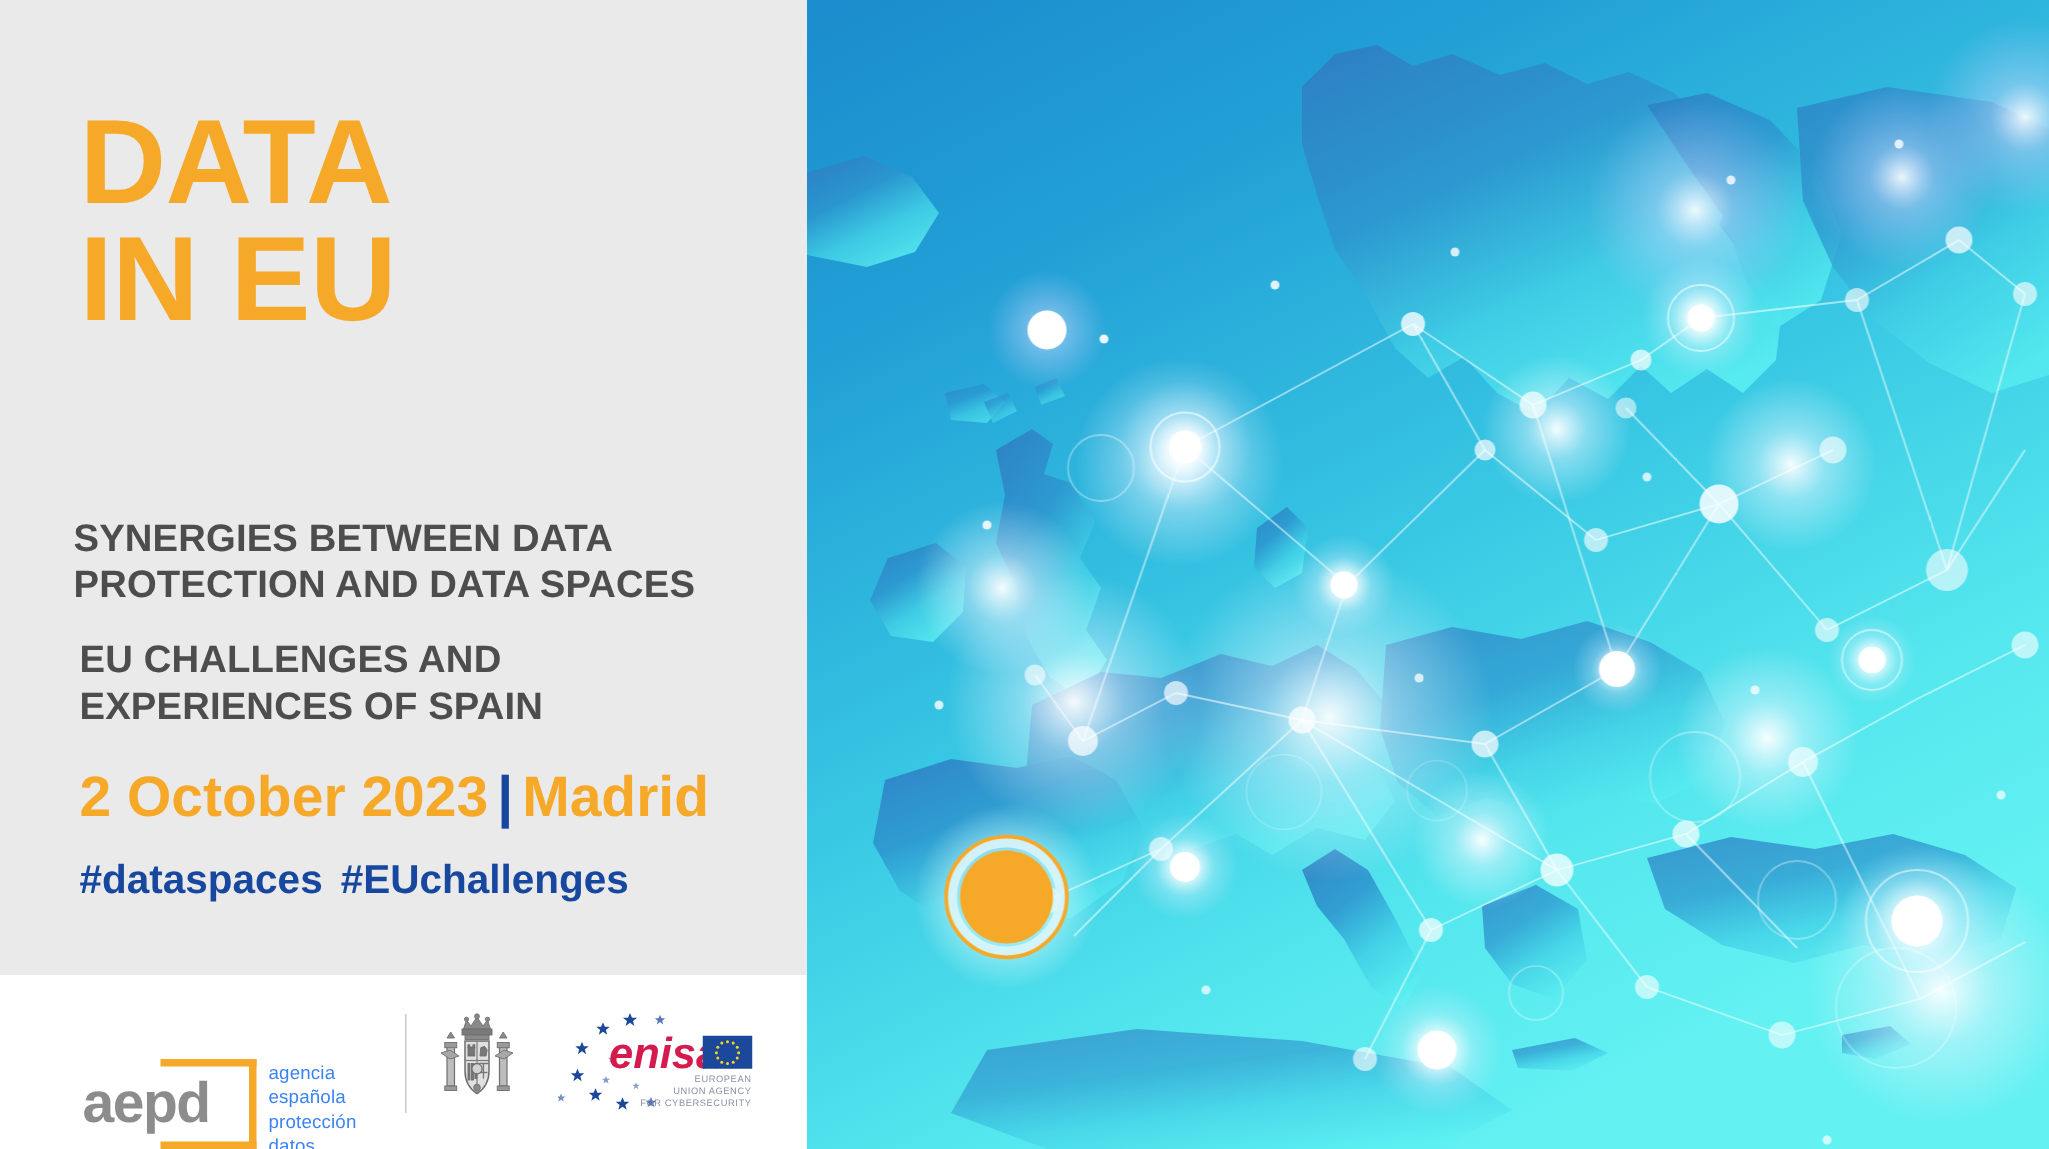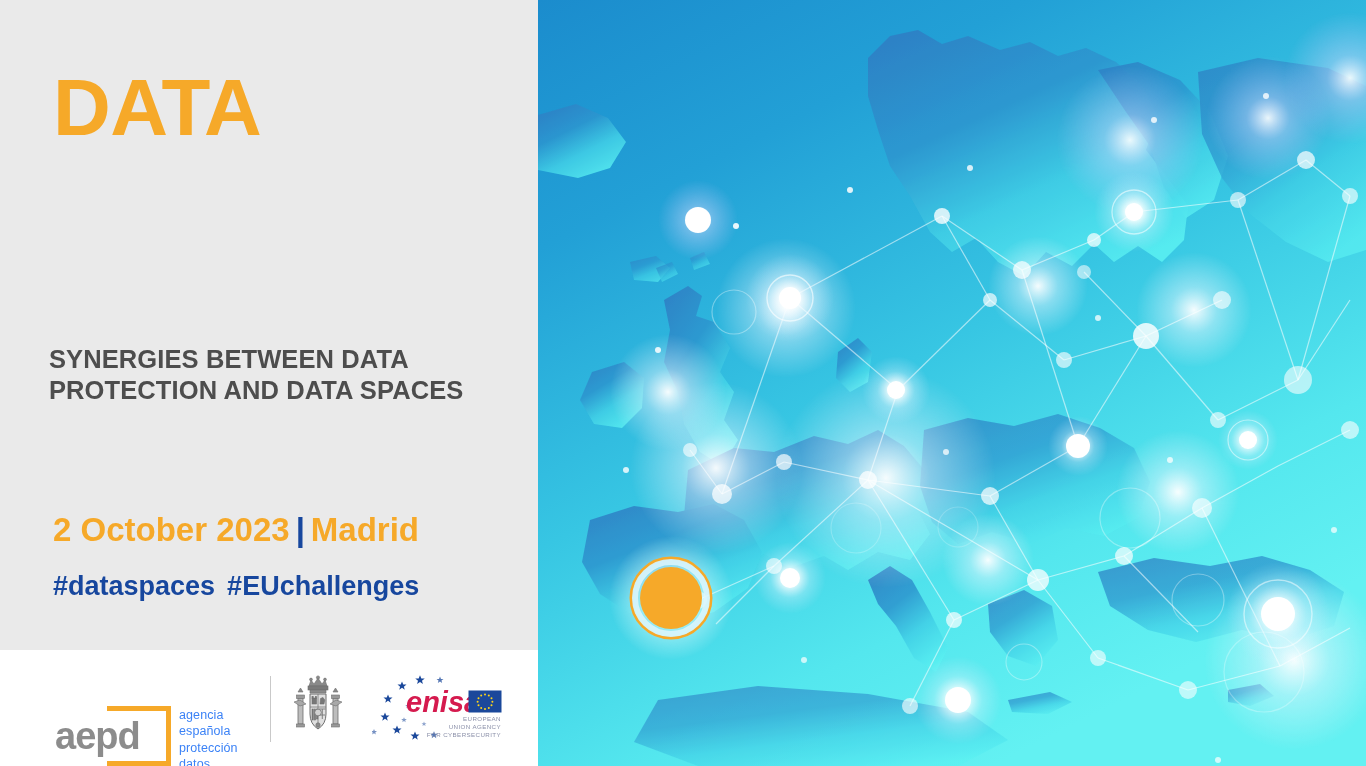--- a/index.html
+++ b/index.html
@@ -33,21 +33,21 @@
     font-size:25.5px; font-weight:bold; line-height:1.22;
     color:#4d4d4d; letter-spacing:0.1px;
   }
   .subtitle-2 {
     position:absolute; left:53px; top:425px; width:460px;
     font-size:25.5px; font-weight:bold; line-height:1.22;
     color:#4d4d4d; letter-spacing:0.1px;
   }
   .date-line {
     position:absolute; left:53px; top:511px; width:470px;
-    font-size:33px; font-weight:bold; color:#F6A929;
+    font-size:38px; font-weight:bold; color:#F6A929;
     letter-spacing:0px; white-space:nowrap;
   }
   .date-line .sep { color:#17479E; padding:0 6px; font-weight:bold; }
   .hashtags {
     position:absolute; left:53px; top:571px; width:470px;
     font-size:27px; font-weight:bold; color:#17479E;
     white-space:nowrap;
   }
   .hashtags .tag2 { margin-left:12px; }
 
@@ -355,23 +355,25 @@
         <circle cx="133" cy="598" r="31" fill="#F6A929"></circle>
       </g>
     </svg>
   </div>
 
   <div class="left-panel">
     <div class="left-grey"></div>
 
     <div class="title">
       <div>DATA</div>
+      <div>IN EU</div>
     </div>
 
     <div class="subtitle-1">SYNERGIES BETWEEN DATA PROTECTION AND DATA SPACES</div>
+    <div class="subtitle-2">EU CHALLENGES AND EXPERIENCES OF SPAIN</div>
 
     <div class="date-line">
       <span>2 October 2023</span><span class="sep">|</span><span>Madrid</span>
     </div>
 
     <div class="hashtags">
       <span>#dataspaces</span><span class="tag2">#EUchallenges</span>
     </div>
 
     <div class="logo-strip"></div>

